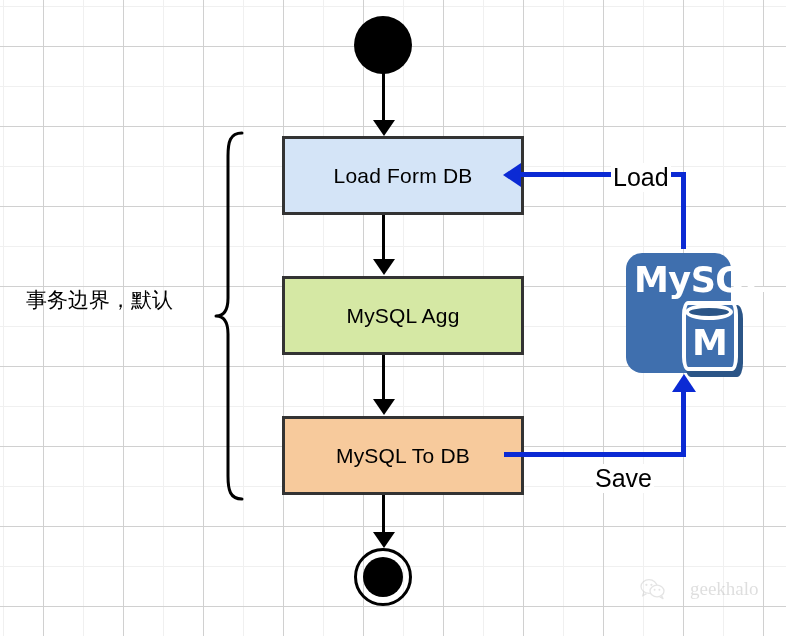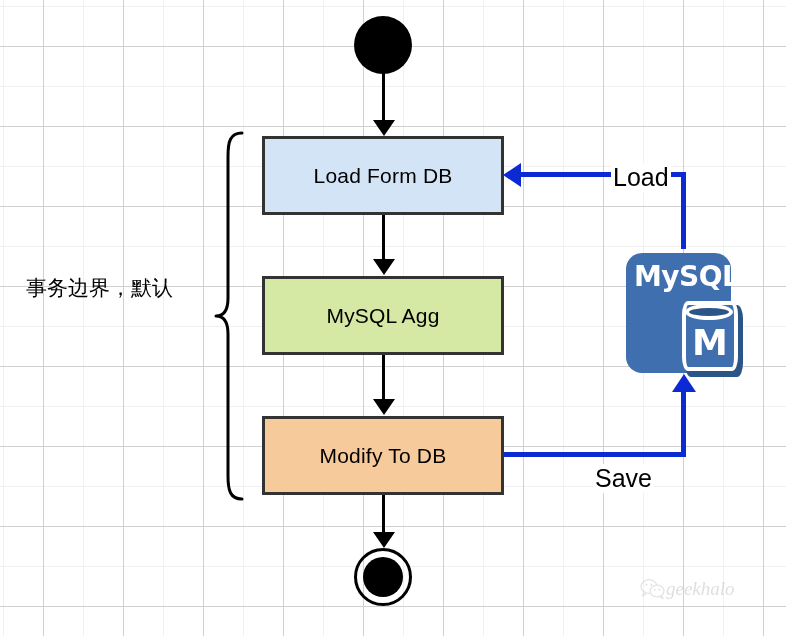--- a/index.html
+++ b/index.html
@@ -27,20 +27,21 @@
   .node {
     position: absolute;
     border: 3px solid #333333;
     box-sizing: border-box;
     display: flex;
     align-items: center;
     justify-content: center;
     font-size: 21px;
     color: #000000;
     letter-spacing: .2px;
+    margin-left: 20px;
   }
   #node-load  { left: 262px; top: 136px; width: 242px; height: 79px; background: #d4e4f7; }
   #node-modify{ left: 262px; top: 276px; width: 242px; height: 79px; background: #d5e8a4; }
   #node-update{ left: 262px; top: 416px; width: 242px; height: 79px; background: #f7ca9c; }
 
   
   #start-node {
     position: absolute;
     left: 354px; top: 16px;
     width: 58px; height: 58px;
@@ -149,21 +150,21 @@
     border-radius: 16px;
     z-index: -1;
   }
   #mysql-wordmark {
     position: absolute;
     left: 8px; top: 7px;
     width: 100px;
     text-align: left;
     font-family: "DejaVu Sans", sans-serif;
     font-weight: bold;
-    font-size: 28px;
+    font-size: 35px;
     color: #ffffff;
     letter-spacing: -0.5px;
   }
   #mysql-cylinder {
     position: absolute;
     left: 56px; top: 48px;
     width: 60px; height: 75px;
   }
   #cyl-shadow {
     position: absolute;
@@ -203,37 +204,36 @@
   }
 
   
   #brace {
     position: absolute;
     left: 214px; top: 130px;
     width: 30px; height: 372px;
   }
   #annotation {
     position: absolute;
-    left: 26px; top: 272px;
+    left: 26px; top: 284px;
     width: 185px;
     font-size: 21px;
     line-height: 32px;
     color: #000000;
     font-family: Liberation Serif, serif;
   }
 
   
   #watermark {
     position: absolute;
     left: 640px; top: 578px;
     display: flex;
     align-items: flex-end;
-    gap: 0;
+    gap: 24px;
     opacity: .45;
-    font-style: italic;
   }
   #watermark-text {
     font-size: 19px;
     color: #b8b8b8;
     font-family: "Liberation Serif", serif;
   }
 </style>
 </head>
 <body>
 
@@ -252,21 +252,21 @@
   <div class="arrowhead-down" id="flow2-head"></div>
 
   <div class="node" id="node-modify">
     <span>MySQL Agg</span>
   </div>
 
   <div class="vline" id="flow3-line"></div>
   <div class="arrowhead-down" id="flow3-head"></div>
 
   <div class="node" id="node-update">
-    <span>Modify To DB</span>
+    <span>MySQL To DB</span>
   </div>
 
   <div class="vline" id="flow4-line"></div>
   <div class="arrowhead-down" id="flow4-head"></div>
 
   <div id="end-node"></div>
 
   <div class="blue-seg" id="load-h"></div>
   <div class="blue-seg" id="load-v"></div>
   <div id="load-head"></div>

